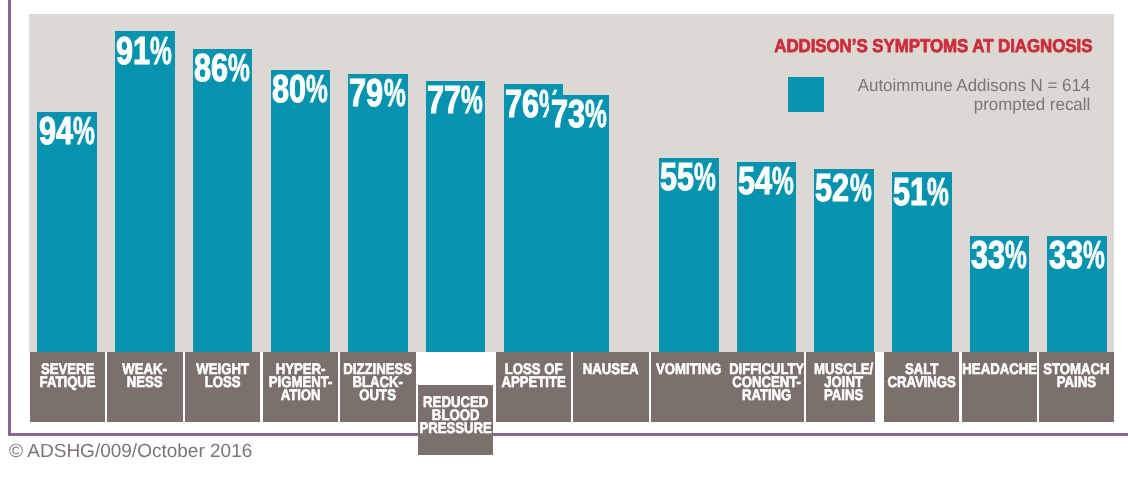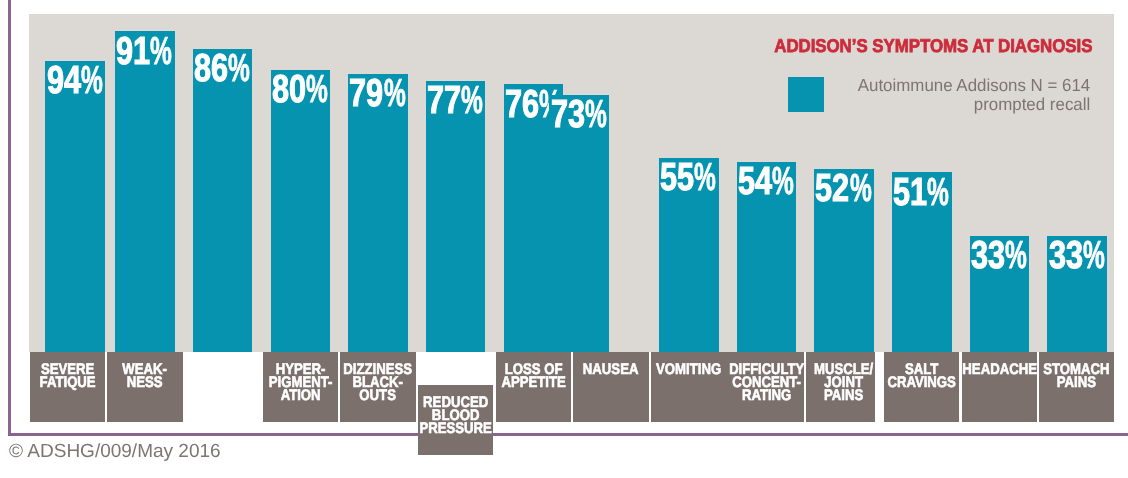--- a/index.html
+++ b/index.html
@@ -50,21 +50,21 @@
   #caption{position:absolute;left:9.1px;top:442.2px;color:#7D7573;font-size:19px;line-height:1;white-space:nowrap;}
 </style>
 </head>
 <body>
 
 <div id="page">
   <div class="rule-v"></div>
   <div class="rule-h"></div>
   <div id="panel">
       <div class="cell" style="left: 0px; width: 77.68px;">
-        <div class="bar" style="height: 291px; margin-left: 8px;">
+        <div class="bar" style="height: 240px;">
           <div class="val">
             <span class="num">94</span>
             <span class="pc">%</span>
           </div>
         </div>
       </div>
       <div class="cell" style="left: 77.68px; width: 77.68px;">
         <div class="bar" style="height: 320.32px; text-align: right;">
           <div class="val">
             <span class="num">91</span>
@@ -170,20 +170,24 @@
       </div>
     </div>
   <div id="labels">
       <div class="lbox" style="left: 1px; width: 75.28px;">
         <span class="ln"><i style="transform: translateX(10.9341px) scaleX(0.855);">SEVERE</i></span>
         <span class="ln"><i style="transform: translateX(9.60484px) scaleX(0.855);">FATIQUE</i></span>
       </div>
       <div class="lbox" style="left: 78.68px; width: 75.28px;">
         <span class="ln"><i style="transform: translateX(15.336px) scaleX(0.855);">WEAK-</i></span>
         <span class="ln"><i style="transform: translateX(19.7112px) scaleX(0.855);">NESS</i></span>
+      </div>
+      <div class="lbox" style="left: 156.36px; width: 75.28px;">
+        <span class="ln"><i style="transform: translateX(11.3148px) scaleX(0.855);">WEIGHT</i></span>
+        <span class="ln"><i style="transform: translateX(19.7179px) scaleX(0.855);">LOSS</i></span>
       </div>
       <div class="lbox" style="left: 234.04px; width: 75.28px;">
         <span class="ln"><i style="transform: translateX(12.771px) scaleX(0.855);">HYPER-</i></span>
         <span class="ln"><i style="transform: translateX(5.83082px) scaleX(0.855);">PIGMENT-</i></span>
         <span class="ln"><i style="transform: translateX(17.6472px) scaleX(0.855);">ATION</i></span>
       </div>
       <div class="lbox" style="left: 311.72px; width: 75.28px;">
         <span class="ln"><i style="transform: translateX(3.26582px) scaleX(0.855);">DIZZINESS</i></span>
         <span class="ln"><i style="transform: translateX(12.4103px) scaleX(0.855);">BLACK-</i></span>
         <span class="ln"><i style="transform: translateX(19.3505px) scaleX(0.855);">OUTS</i></span>
@@ -224,14 +228,14 @@
         <span class="ln"><i style="transform: translateX(4.18352px) scaleX(0.855);">STOMACH</i></span>
         <span class="ln"><i style="transform: translateX(17.7032px) scaleX(0.855);">PAINS</i></span>
       </div>
     </div>
   <div id="title">ADDISON’S SYMPTOMS AT DIAGNOSIS</div>
   <div id="swatch"></div>
   <div id="legend">
     <div>Autoimmune Addisons N = 614</div>
     <div>prompted recall</div>
   </div>
-  <div id="caption">© ADSHG/009/May 2016</div>
+  <div id="caption">© ADSHG/009/October 2016</div>
 </div>
 
 </body></html>

